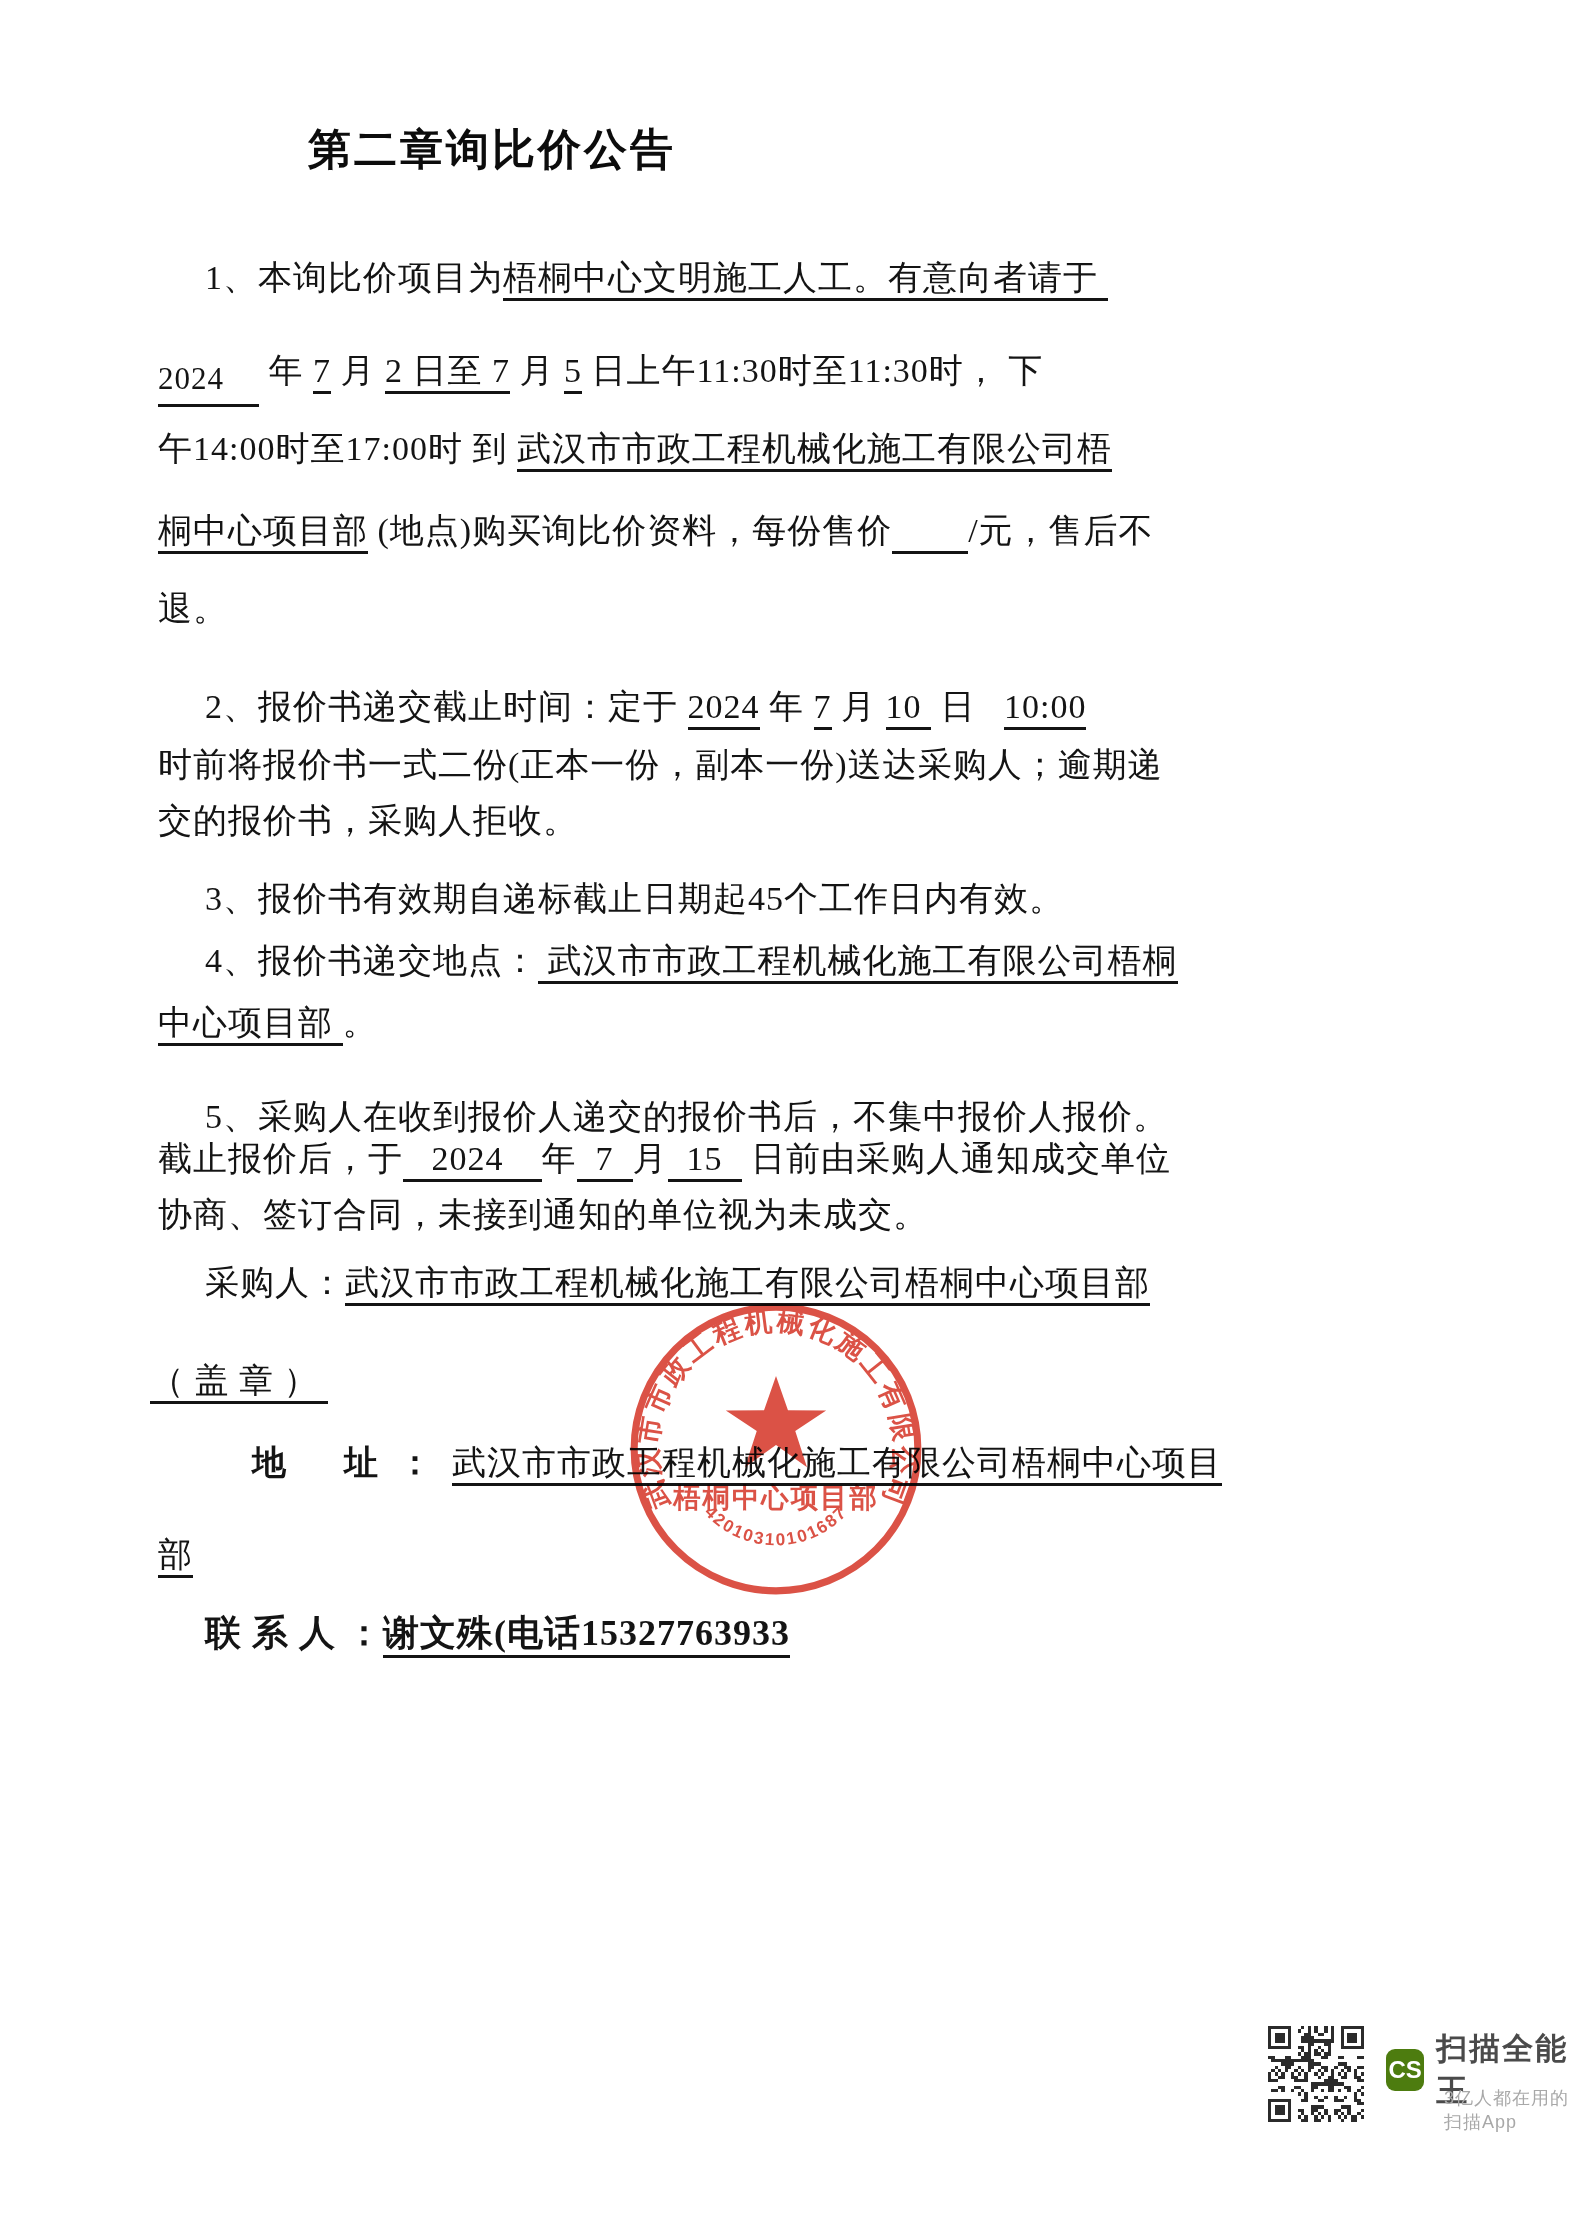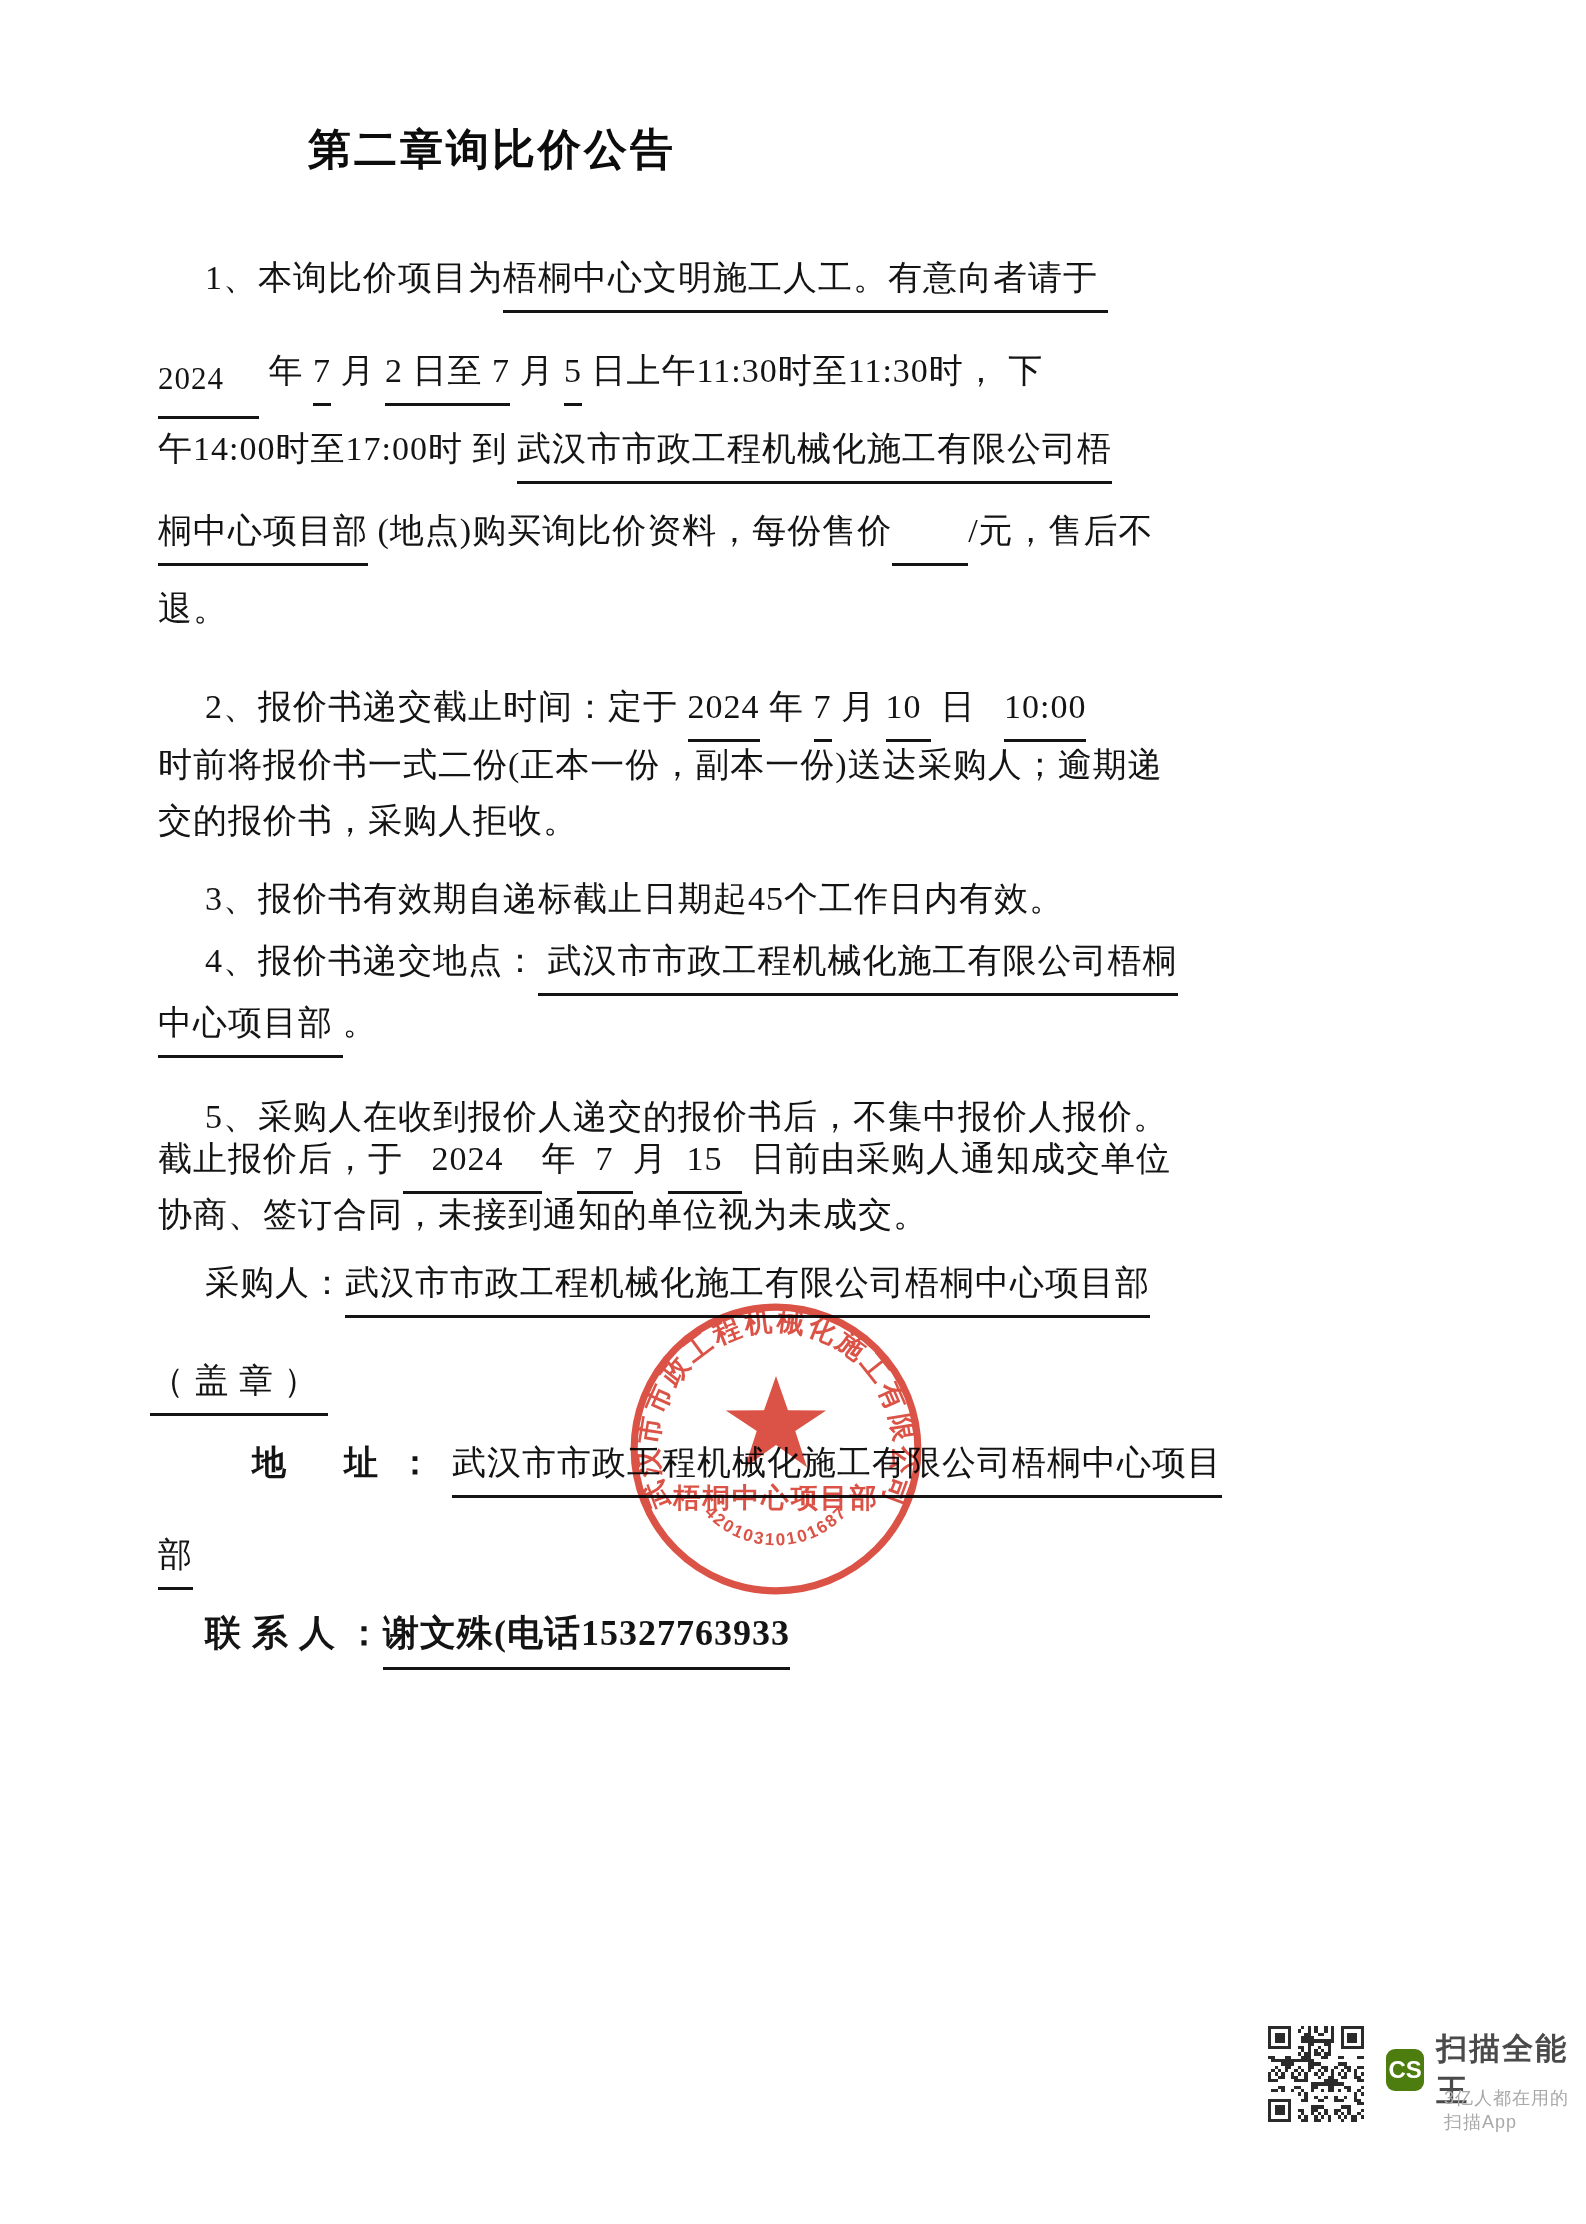--- a/index.html
+++ b/index.html
@@ -10,21 +10,21 @@
   }
   .page-title{
     position:absolute;left:308px;top:100px;
     font-family:"Liberation Sans","DejaVu Sans",sans-serif;
     font-weight:bold;font-size:43px;letter-spacing:3px;color:#0c0c0c;margin-top:21px;
   }
   .line{
     position:absolute;font-size:34px;line-height:46px;white-space:pre;
     color:#141414;letter-spacing:1px;
   }
-  .line span.u{border-bottom:3px solid #141414;padding-bottom:14px;}
+  .line span.u{border-bottom:3px solid #141414;padding-bottom:2px;}
   .line span.b{font-weight:bold;}
   .line span.dy{display:inline-block;transform:translateY(7px);font-size:31px;}
   .bold-line{font-weight:bold;font-size:36px;}
   
   .stamp{
     position:absolute;left:624px;top:1294px;width:304px;height:310px;
     opacity:0.88;mix-blend-mode:multiply;pointer-events:none;
   }
   
   .wm-qr{position:absolute;left:1268px;top:2026px;width:96px;height:96px;}

